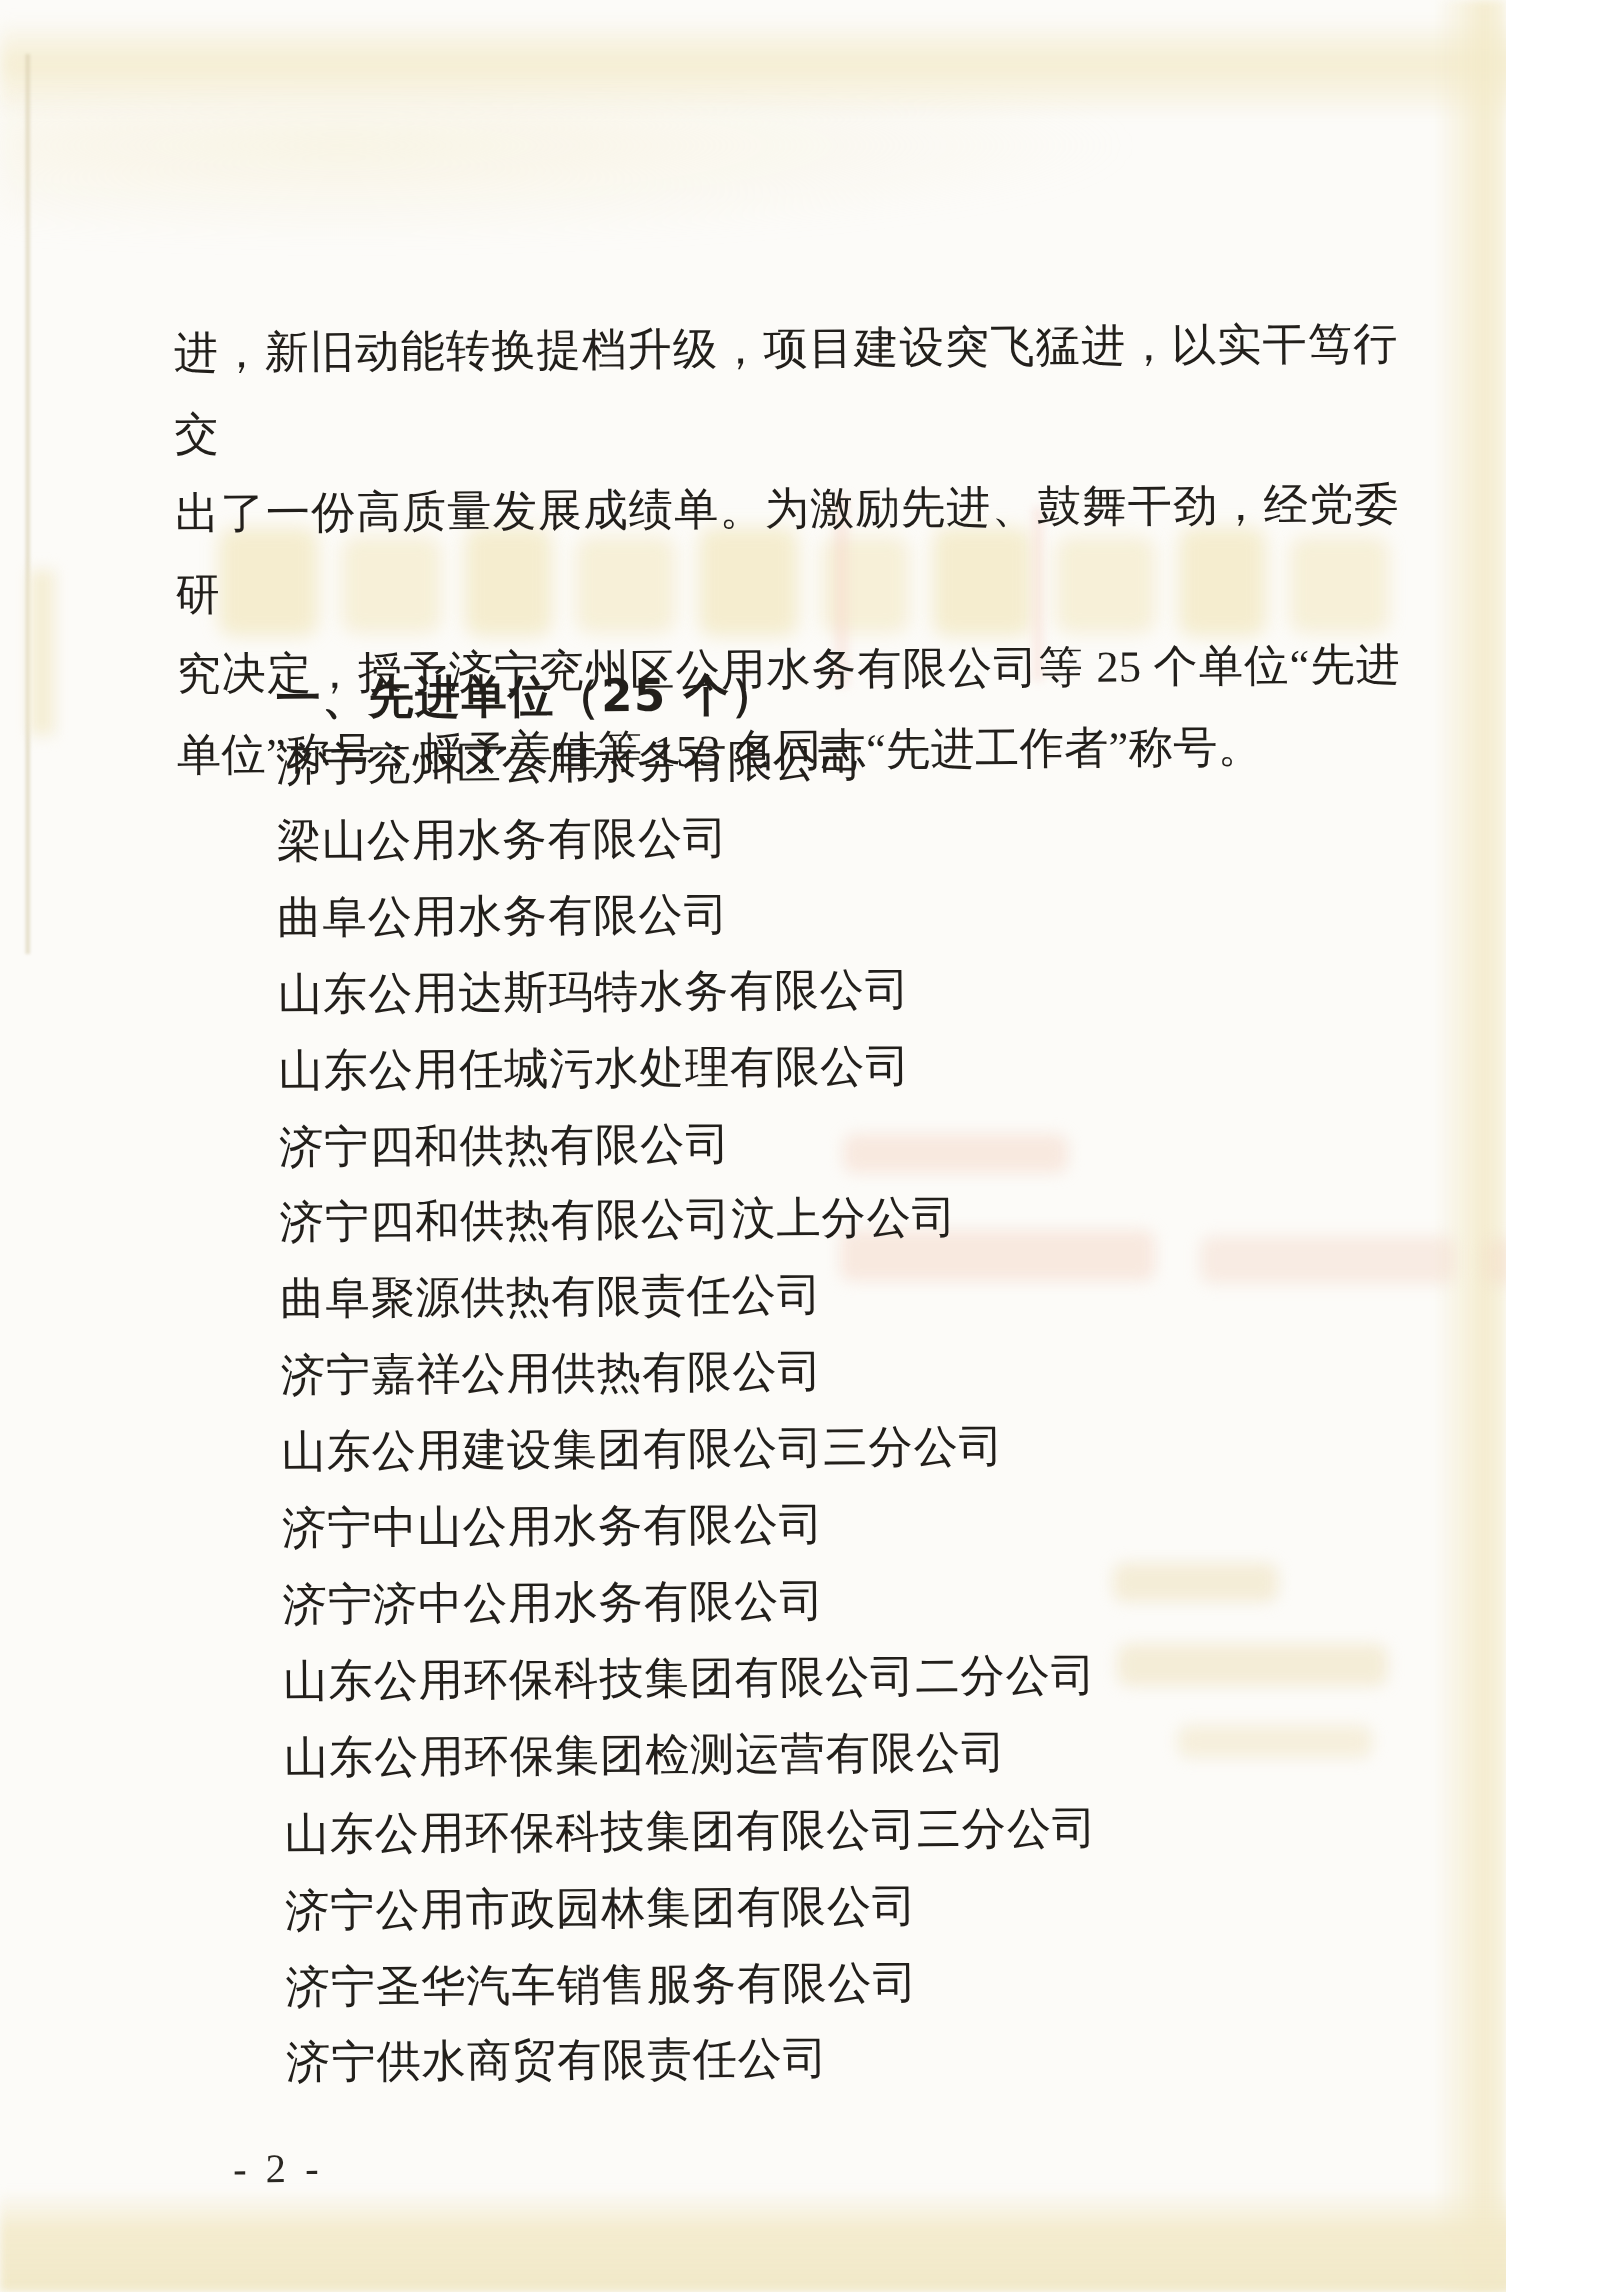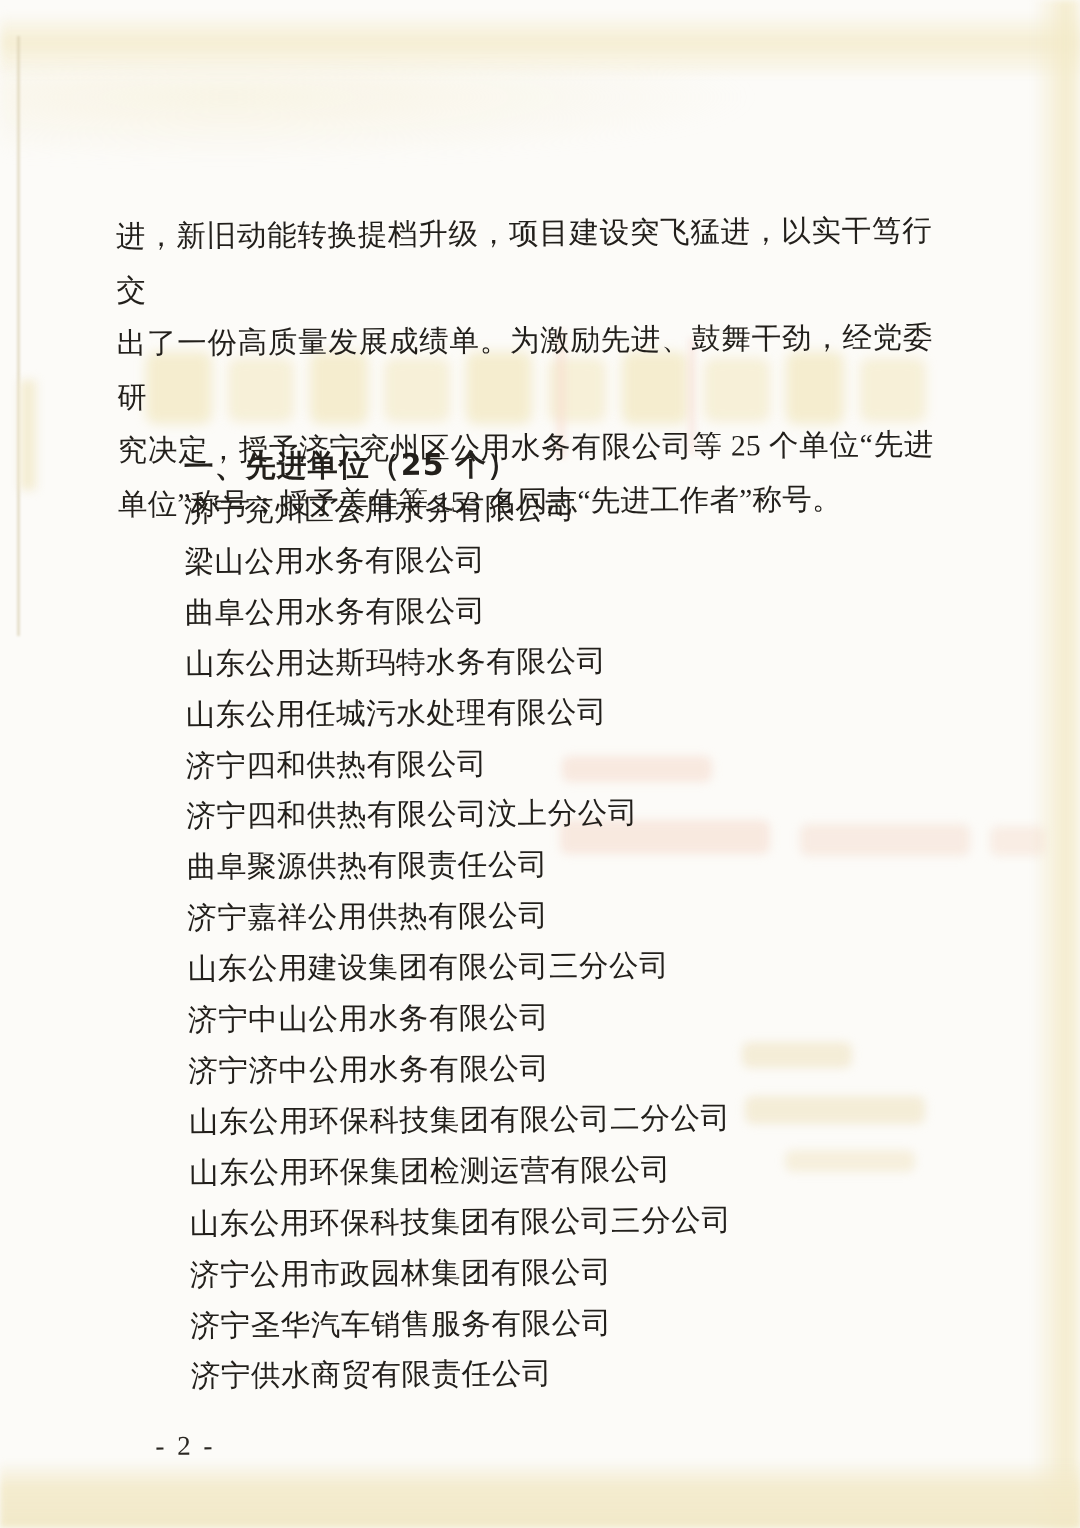--- a/index.html
+++ b/index.html
@@ -6,21 +6,21 @@
     --paper:#fcfbf8;
     --ink:#221f1b;
     --edge-tint:#f5eed6;
     --ghost-yellow:rgba(227,204,114,0.30);
     --ghost-pink:rgba(243,211,192,0.45);
     --ghost-tan:rgba(236,220,176,0.45);
   }
   html,body{margin:0;padding:0;background:#ffffff;}
   .scan{
     position:relative;
-    width:1080px;height:1528px;
+    width:1004px;height:1528px;
     background:var(--paper);
     overflow:hidden;
     font-family:"Liberation Serif","DejaVu Serif",serif;
   }
 
   
   .tint{position:absolute;pointer-events:none;}
   .tint-top{
     left:0;top:16px;width:1080px;height:58px;
     background:linear-gradient(180deg,rgba(245,238,212,0.15) 0%,rgba(244,236,206,0.9) 45%,rgba(246,239,214,0.25) 100%);

